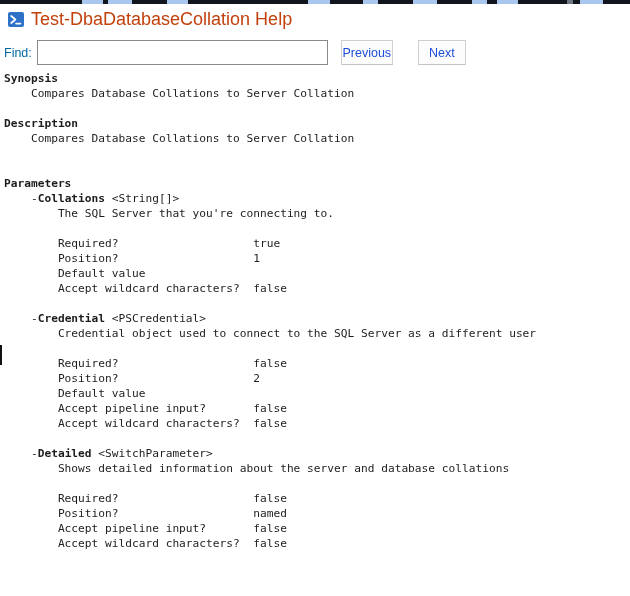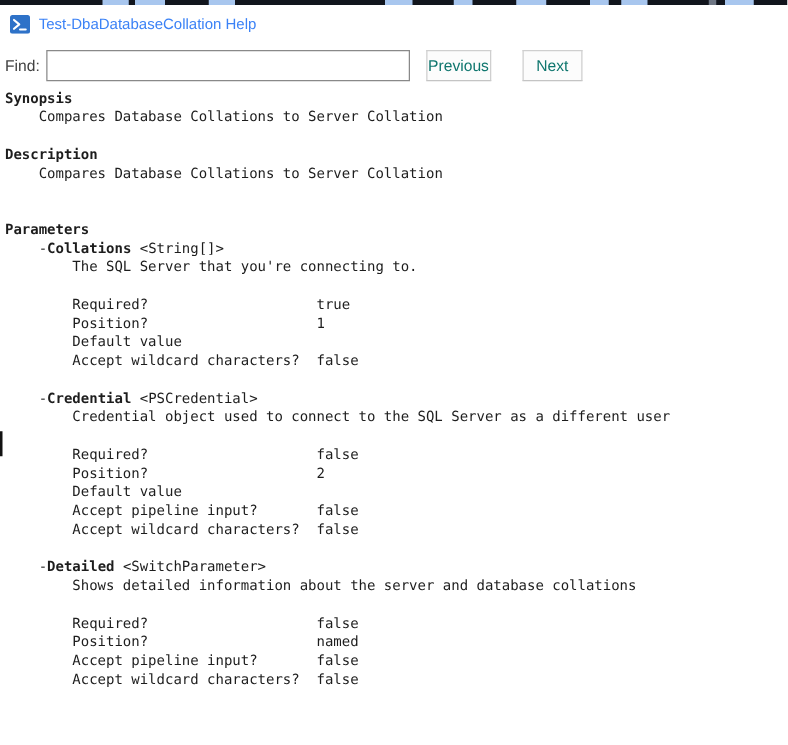--- a/index.html
+++ b/index.html
@@ -7,31 +7,31 @@
     width:630px;height:596px;background:#ffffff;overflow:hidden;position:relative;
     font-family:"Liberation Sans",sans-serif;
   }
   
   .top-strip{position:relative;width:630px;height:4px;background:#11151d;}
   .top-strip .seg{position:absolute;top:0;height:4px;background:#a8c6ee;}
   .top-strip .seg.gray{background:#6e7684;}
   
   .titlebar{height:30px;display:flex;align-items:center;padding-left:8px;background:#ffffff;}
   .ps-icon{width:16px;height:15px;display:inline-block;flex:0 0 auto;}
-  .win-title{margin-left:7px;font-size:12px;color:#3b82f6;white-space:nowrap;}
+  .win-title{margin-left:7px;font-size:18px;color:#c2410c;white-space:nowrap;}
   
   .findbar{display:flex;align-items:center;padding:6px 0 0 4px;}
-  .find-label{font-size:12.5px;color:#404040;margin-right:5px;}
+  .find-label{font-size:12.5px;color:#0369a1;margin-right:5px;}
   .find-input{
     width:281px;height:23px;border:1px solid #898989;background:#fff;
     font-family:"Liberation Sans",sans-serif;font-size:12px;padding:0 4px;outline:none;box-sizing:content-box;
   }
   .btn{
     height:25px;background:#fcfcfc;border:1px solid #cfcfcf;border-bottom-color:#c4c4c4;
-    color:#0f766e;font-family:"Liberation Sans",sans-serif;font-size:12.5px;
+    color:#1d4ed8;font-family:"Liberation Sans",sans-serif;font-size:12.5px;
     display:inline-flex;align-items:center;justify-content:center;box-sizing:border-box;
   }
   .btn-previous{width:52px;margin-left:13px;}
   .btn-next{width:48px;margin-left:25px;}
   
   .content{
     margin-top:6px;padding:0 0 20px 4px;color:#1d1d1d;
     font-family:"DejaVu Sans Mono","Liberation Mono",monospace;
     font-size:11.2px;line-height:15px;
   }

